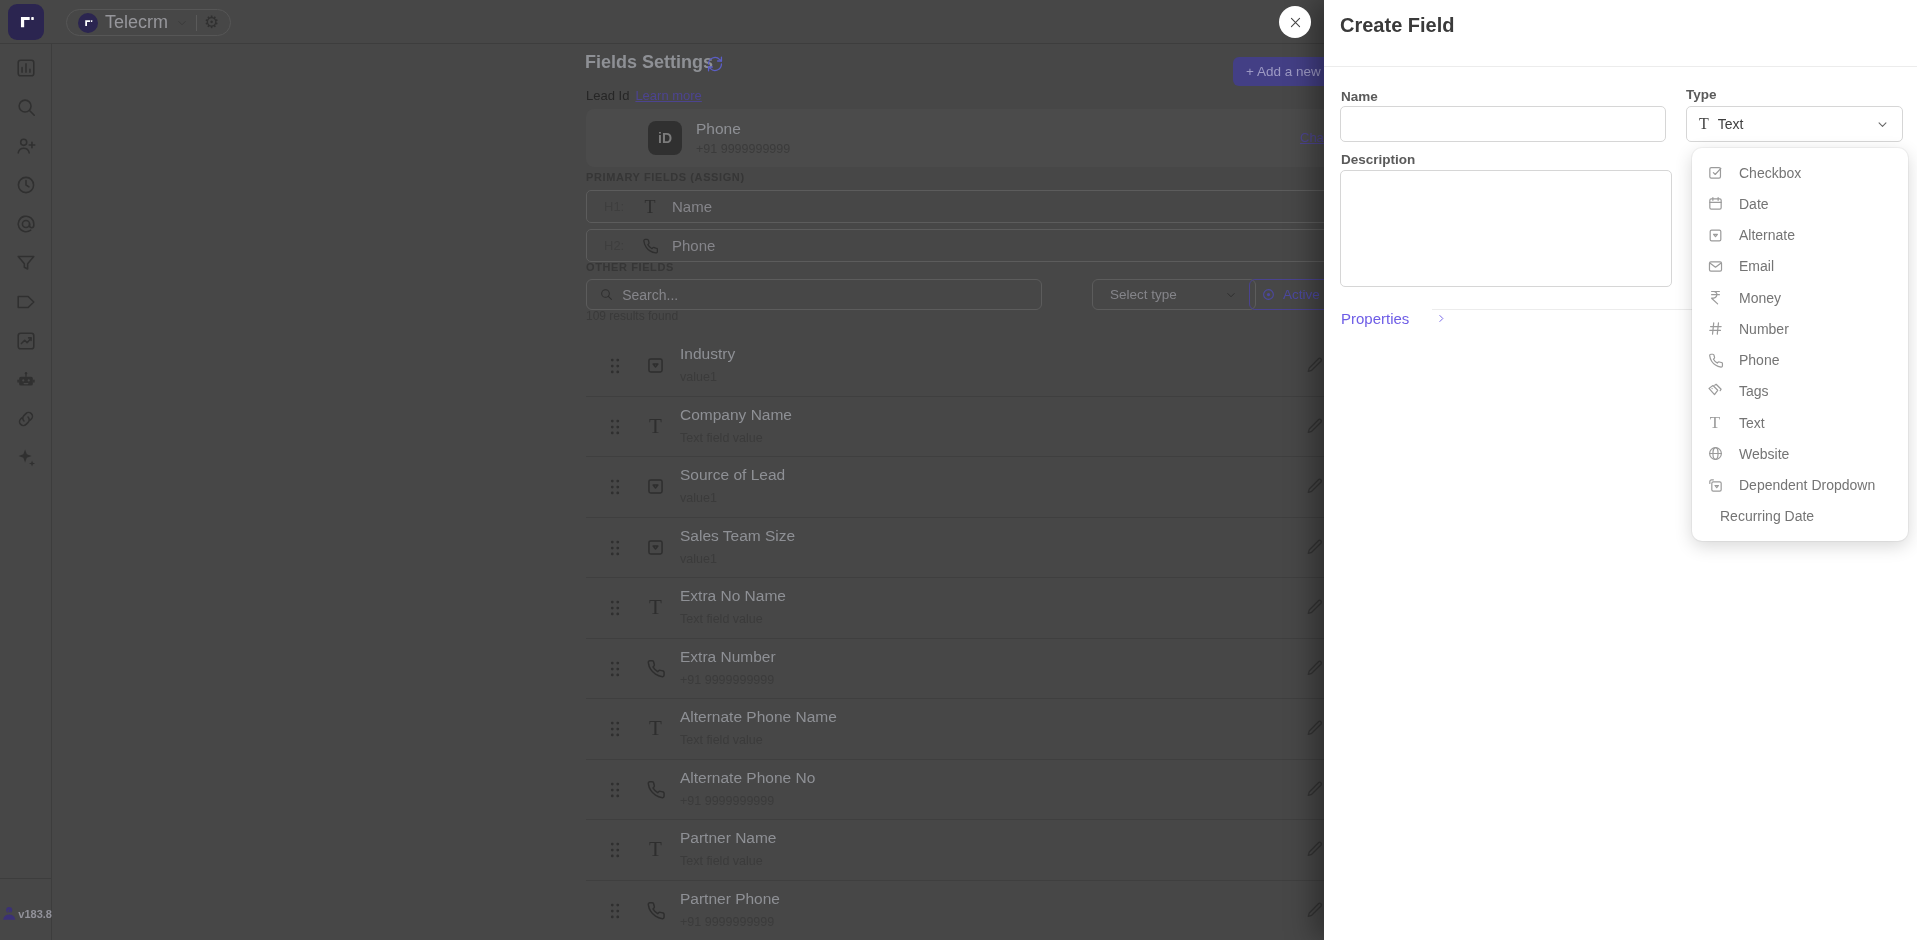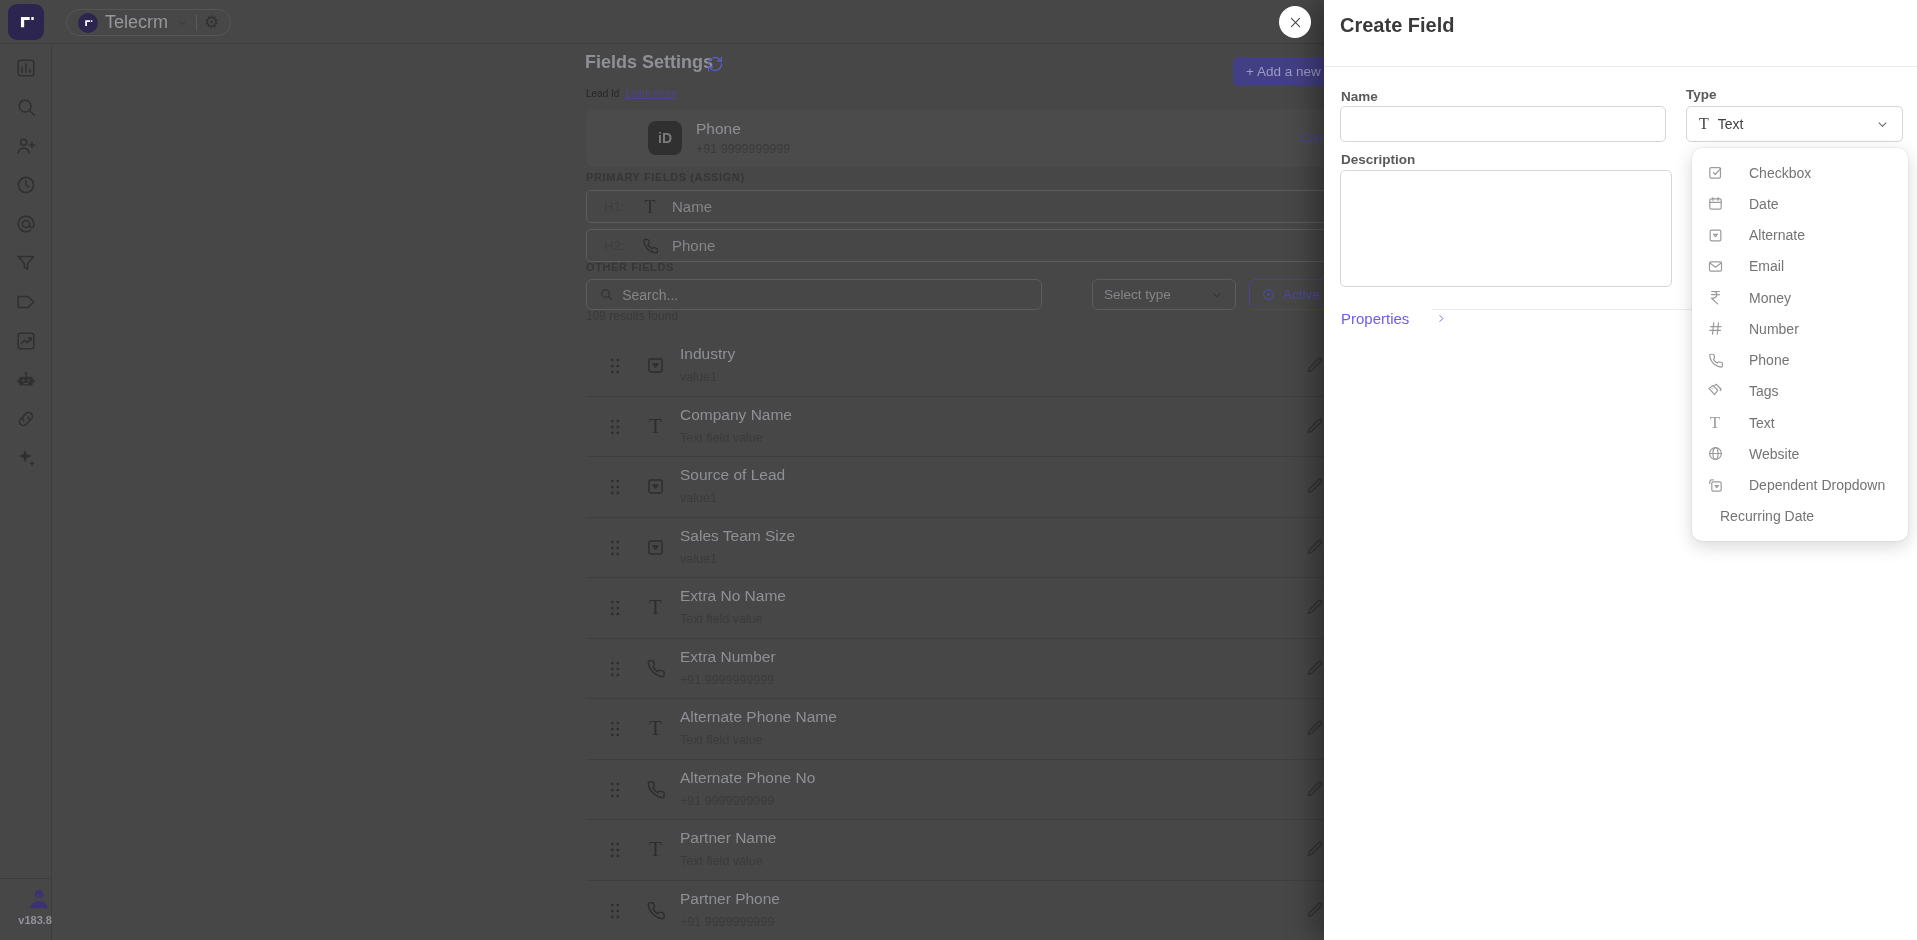--- a/index.html
+++ b/index.html
@@ -20,49 +20,49 @@
   .workspace-pill { position:absolute; left:66px; top:9px; height:27px; border:1px solid #565656; border-radius:14px; display:flex; align-items:center; padding:0 11px; gap:7px; }
   .ws-avatar { width:20px; height:20px; border-radius:50%; background:#2b2550; display:flex; align-items:center; justify-content:center; }
   .ws-name { font-size:18px; color:#96969b; font-weight:500; }
   .pill-sep { width:1px; height:16px; background:#5a5a5a; }
   .gear-glyph { font-size:17px; color:#303030; line-height:1; }
 
   
   .sidebar { position:absolute; left:0; top:44px; width:52px; bottom:0; border-right:1px solid #3d3d3d; }
   .side-icons { display:flex; flex-direction:column; align-items:center; padding-top:13px; gap:17px; }
   .side-item { width:22px; height:22px; color:#303030; }
-  .sidebar-bottom { position:absolute; left:0; bottom:0; width:52px; height:62px; border-top:1px solid #3d3d3d; display:flex; flex-direction:column; align-items:flex-end; padding-top:7px; }
+  .sidebar-bottom { position:absolute; left:0; bottom:0; width:52px; height:62px; border-top:1px solid #3d3d3d; display:flex; align-items:center; padding-top:7px; }
   .user-avatar { width:26px; height:26px; color:#3b3176; }
   .version { font-size:11px; font-weight:700; color:#92929a; margin-top:2px; }
 
   
   .page-title { position:absolute; left:585px; top:52px; font-size:18px; font-weight:600; color:#8e9095; }
   .refresh-btn { position:absolute; left:706px; top:55px; width:19px; height:19px; color:#5b5ec5; }
   .add-btn { position:absolute; left:1233px; top:57px; width:187px; height:29px; background:#433f85; border-radius:6px; color:#9d9ac4; font-size:13.5px; display:flex; align-items:center; padding-left:13px; white-space:nowrap; overflow:hidden; }
-  .leadid-row { position:absolute; left:586px; top:88px; font-size:10px; color:#262626; }
+  .leadid-row { position:absolute; left:586px; top:88px; font-size:13px; color:#262626; }
   .leadid-row a { color:#4c4490; text-decoration:underline; margin-left:6px; cursor:pointer; }
   .lead-card { position:absolute; left:586px; top:109px; width:824px; height:58px; background:#4b4b4b; border-radius:8px; display:flex; align-items:center; padding-left:62px; }
   .id-badge { width:34px; height:34px; border-radius:8px; background:#303030; color:#7b7b7b; font-weight:700; font-size:14px; display:flex; align-items:center; justify-content:center; }
   .lead-card-text { margin-left:14px; }
   .lead-title { font-size:15.5px; color:#8e9095; margin-bottom:4px; }
   .lead-sub { font-size:12.5px; color:#3b3b3b; }
   .change-link { position:absolute; left:714px; top:21px; font-size:13px; color:#4c4490; text-decoration:underline; cursor:pointer; }
   .section-label { position:absolute; left:586px; font-size:11px; font-weight:700; letter-spacing:.6px; color:#363636; }
   .primary-rows { position:absolute; left:586px; top:190px; width:824px; display:flex; flex-direction:column; gap:6px; }
   .h-row { height:33px; border:1px solid #5c5c5c; border-radius:5px; display:flex; align-items:center; padding-left:17px; }
   .h-slot { font-size:13px; color:#3e3e3e; width:36px; }
   .h-row .type-ic { color:#2e2e2e; width:20px; }
   .h-label { font-size:15px; color:#85858a; margin-left:12px; }
   .serifT { font-family:"Liberation Serif","DejaVu Serif",serif; font-weight:500; }
   .controls-row .box { position:absolute; top:279px; height:31px; border:1px solid #5c5c5c; border-radius:6px; display:flex; align-items:center; }
   .search-box { left:586px; width:456px; padding:0 12px; gap:9px; }
   .search-box .icon { color:#2e2e2e; }
   .search-box input { background:transparent; border:none; outline:none; font-size:14px; color:#bdbdbd; width:100%; font-family:inherit; }
   .search-box input::placeholder { color:#85858a; }
-  .type-filter { left:1092px; width:144px; padding:0 11px; justify-content:space-between; cursor:pointer; }
+  .type-filter { left:1092px; width:164px; padding:0 17px; justify-content:space-between; cursor:pointer; }
   .type-filter span { font-size:13.5px; color:#85858a; }
   .type-filter .icon { color:#2e2e2e; }
   .active-btn { left:1249px; width:150px; border-color:#4a4390 !important; color:#4c48a0; padding:0 11px; gap:7px; font-size:13.5px; cursor:pointer; white-space:nowrap; overflow:hidden; }
   .results { position:absolute; left:586px; top:309px; font-size:12px; color:#3a3a3a; }
   .fields-list { position:absolute; left:586px; top:336px; width:824px; }
   .field-row { position:relative; height:60.5px; border-bottom:1px solid #3f3f3f; }
   .drag-handle { position:absolute; left:18px; top:19px; width:22px; height:22px; color:#2f2f2f; cursor:grab; }
   .field-ic { position:absolute; left:58px; top:18px; width:23px; height:23px; color:#2e2e2e; font-size:18px; }
   .field-title { position:absolute; left:94px; top:9px; font-size:15.5px; color:#8e9095; }
   .field-sub { position:absolute; left:94px; top:34px; font-size:12.5px; color:#3b3b3b; }
@@ -84,21 +84,21 @@
   .type-select .val { font-size:14px; color:#3f3f3f; flex:1; }
   .type-select .icon { color:#666; }
   .desc-label { left:17px; top:152px; }
   .desc-input { position:absolute; left:16px; top:170px; width:332px; height:117px; border:1px solid #d6d6d6; border-radius:5px; resize:none; outline:none; font-family:inherit; font-size:14px; color:#333; padding:8px 10px; }
   .props-divider { position:absolute; left:108px; top:309px; right:14px; height:1px; background:#ececec; }
   .properties-link { position:absolute; left:17px; top:310px; font-size:15px; color:#6d5ce6; display:flex; align-items:center; gap:26px; cursor:pointer; }
   .properties-link .icon { color:#6d5ce6; }
 
   
   .type-menu { position:absolute; left:1692px; top:148px; width:216px; height:393px; background:#fff; border-radius:10px; box-shadow:0 5px 18px rgba(0,0,0,.16), 0 0 0 1px rgba(0,0,0,.04); z-index:20; display:flex; flex-direction:column; padding:9px 0; }
-  .menu-item { flex:1; display:flex; align-items:center; padding-left:14px; gap:25px; font-size:14px; color:#747474; cursor:pointer; }
+  .menu-item { flex:1; display:flex; align-items:center; padding-left:14px; gap:15px; font-size:14px; color:#747474; cursor:pointer; }
   .menu-item .icon { width:18px; color:#9b9b9b; font-size:15px; }
   .menu-item.no-icon { padding-left:28px; }
 </style>
 </head>
 <body>
 
 <div class="topbar">
   <div class="logo-btn">
       <span class="icon" style="width: 22px; height: 22px;">
         <svg viewBox="0 0 24 24">

